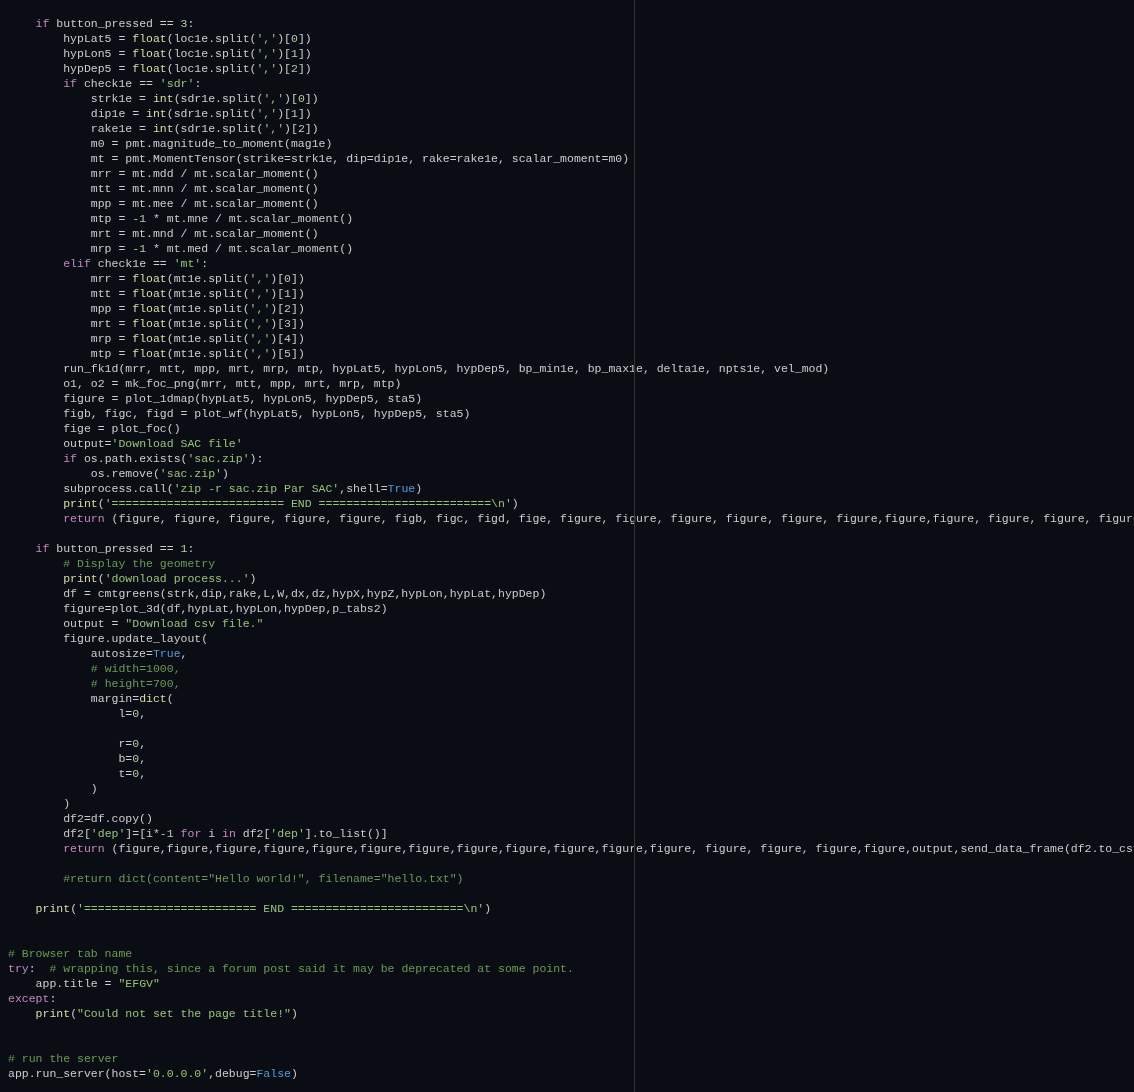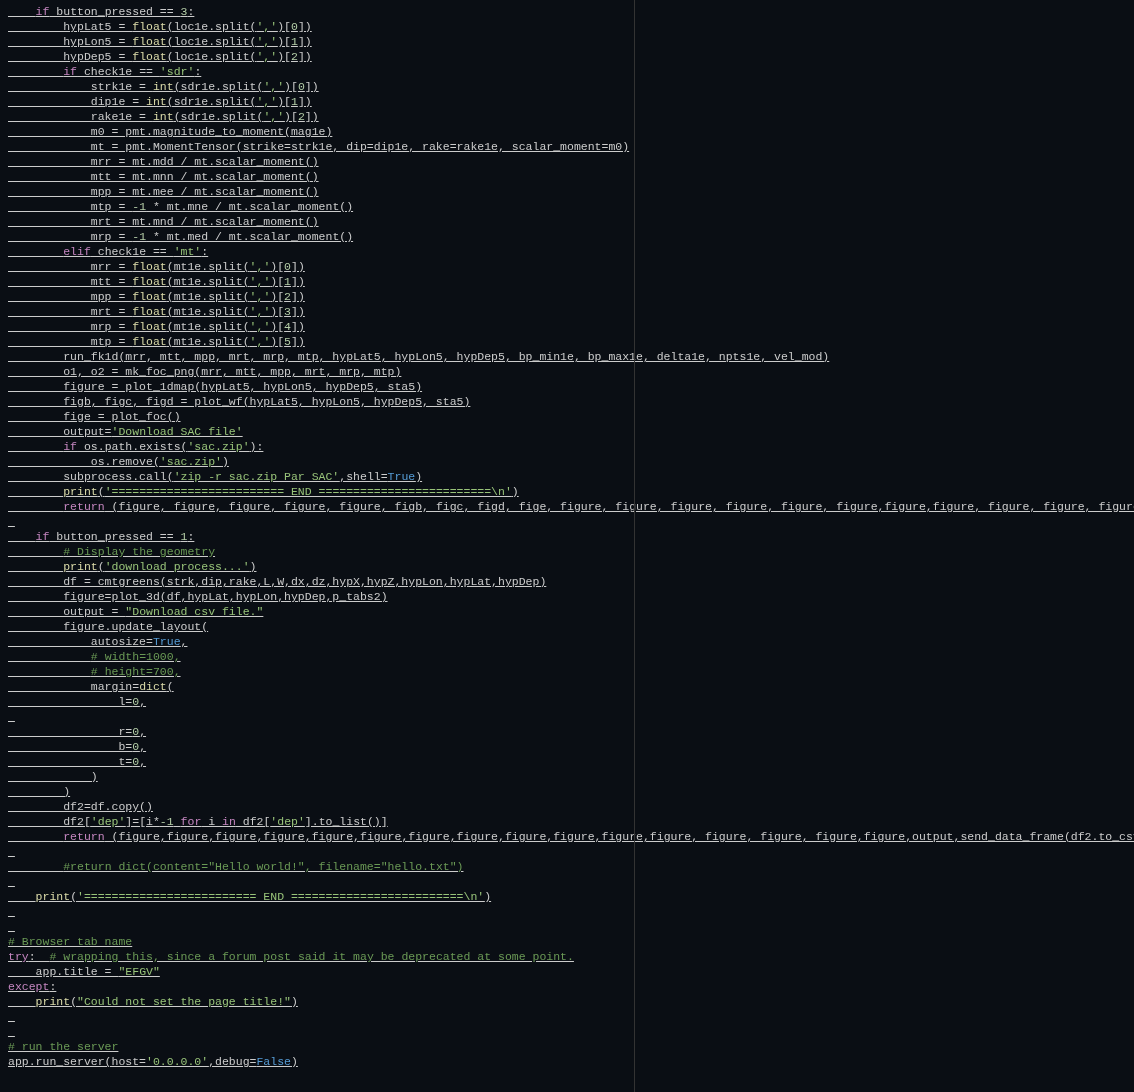--- a/index.html
+++ b/index.html
@@ -16,23 +16,22 @@
   }
   .divider {
     position: absolute;
     left: 634px;
     top: 0;
     width: 1px;
     height: 1092px;
     background: #333;
   }
   .code {
-    padding: 4px 0 4px 8px;
+    padding: 16px 0 4px 8px;
     white-space: pre;
-    text-decoration: underline;
   }
   .line { display: block; }
   .kw { color: #c586c0; }
   .fn { color: #dcdcaa; }
   .str { color: #98c379; }
   .num { color: #b5cea8; }
   .cmt { color: #6a9955; }
   .bool { color: #569cd6; }
 </style>
 </head>

